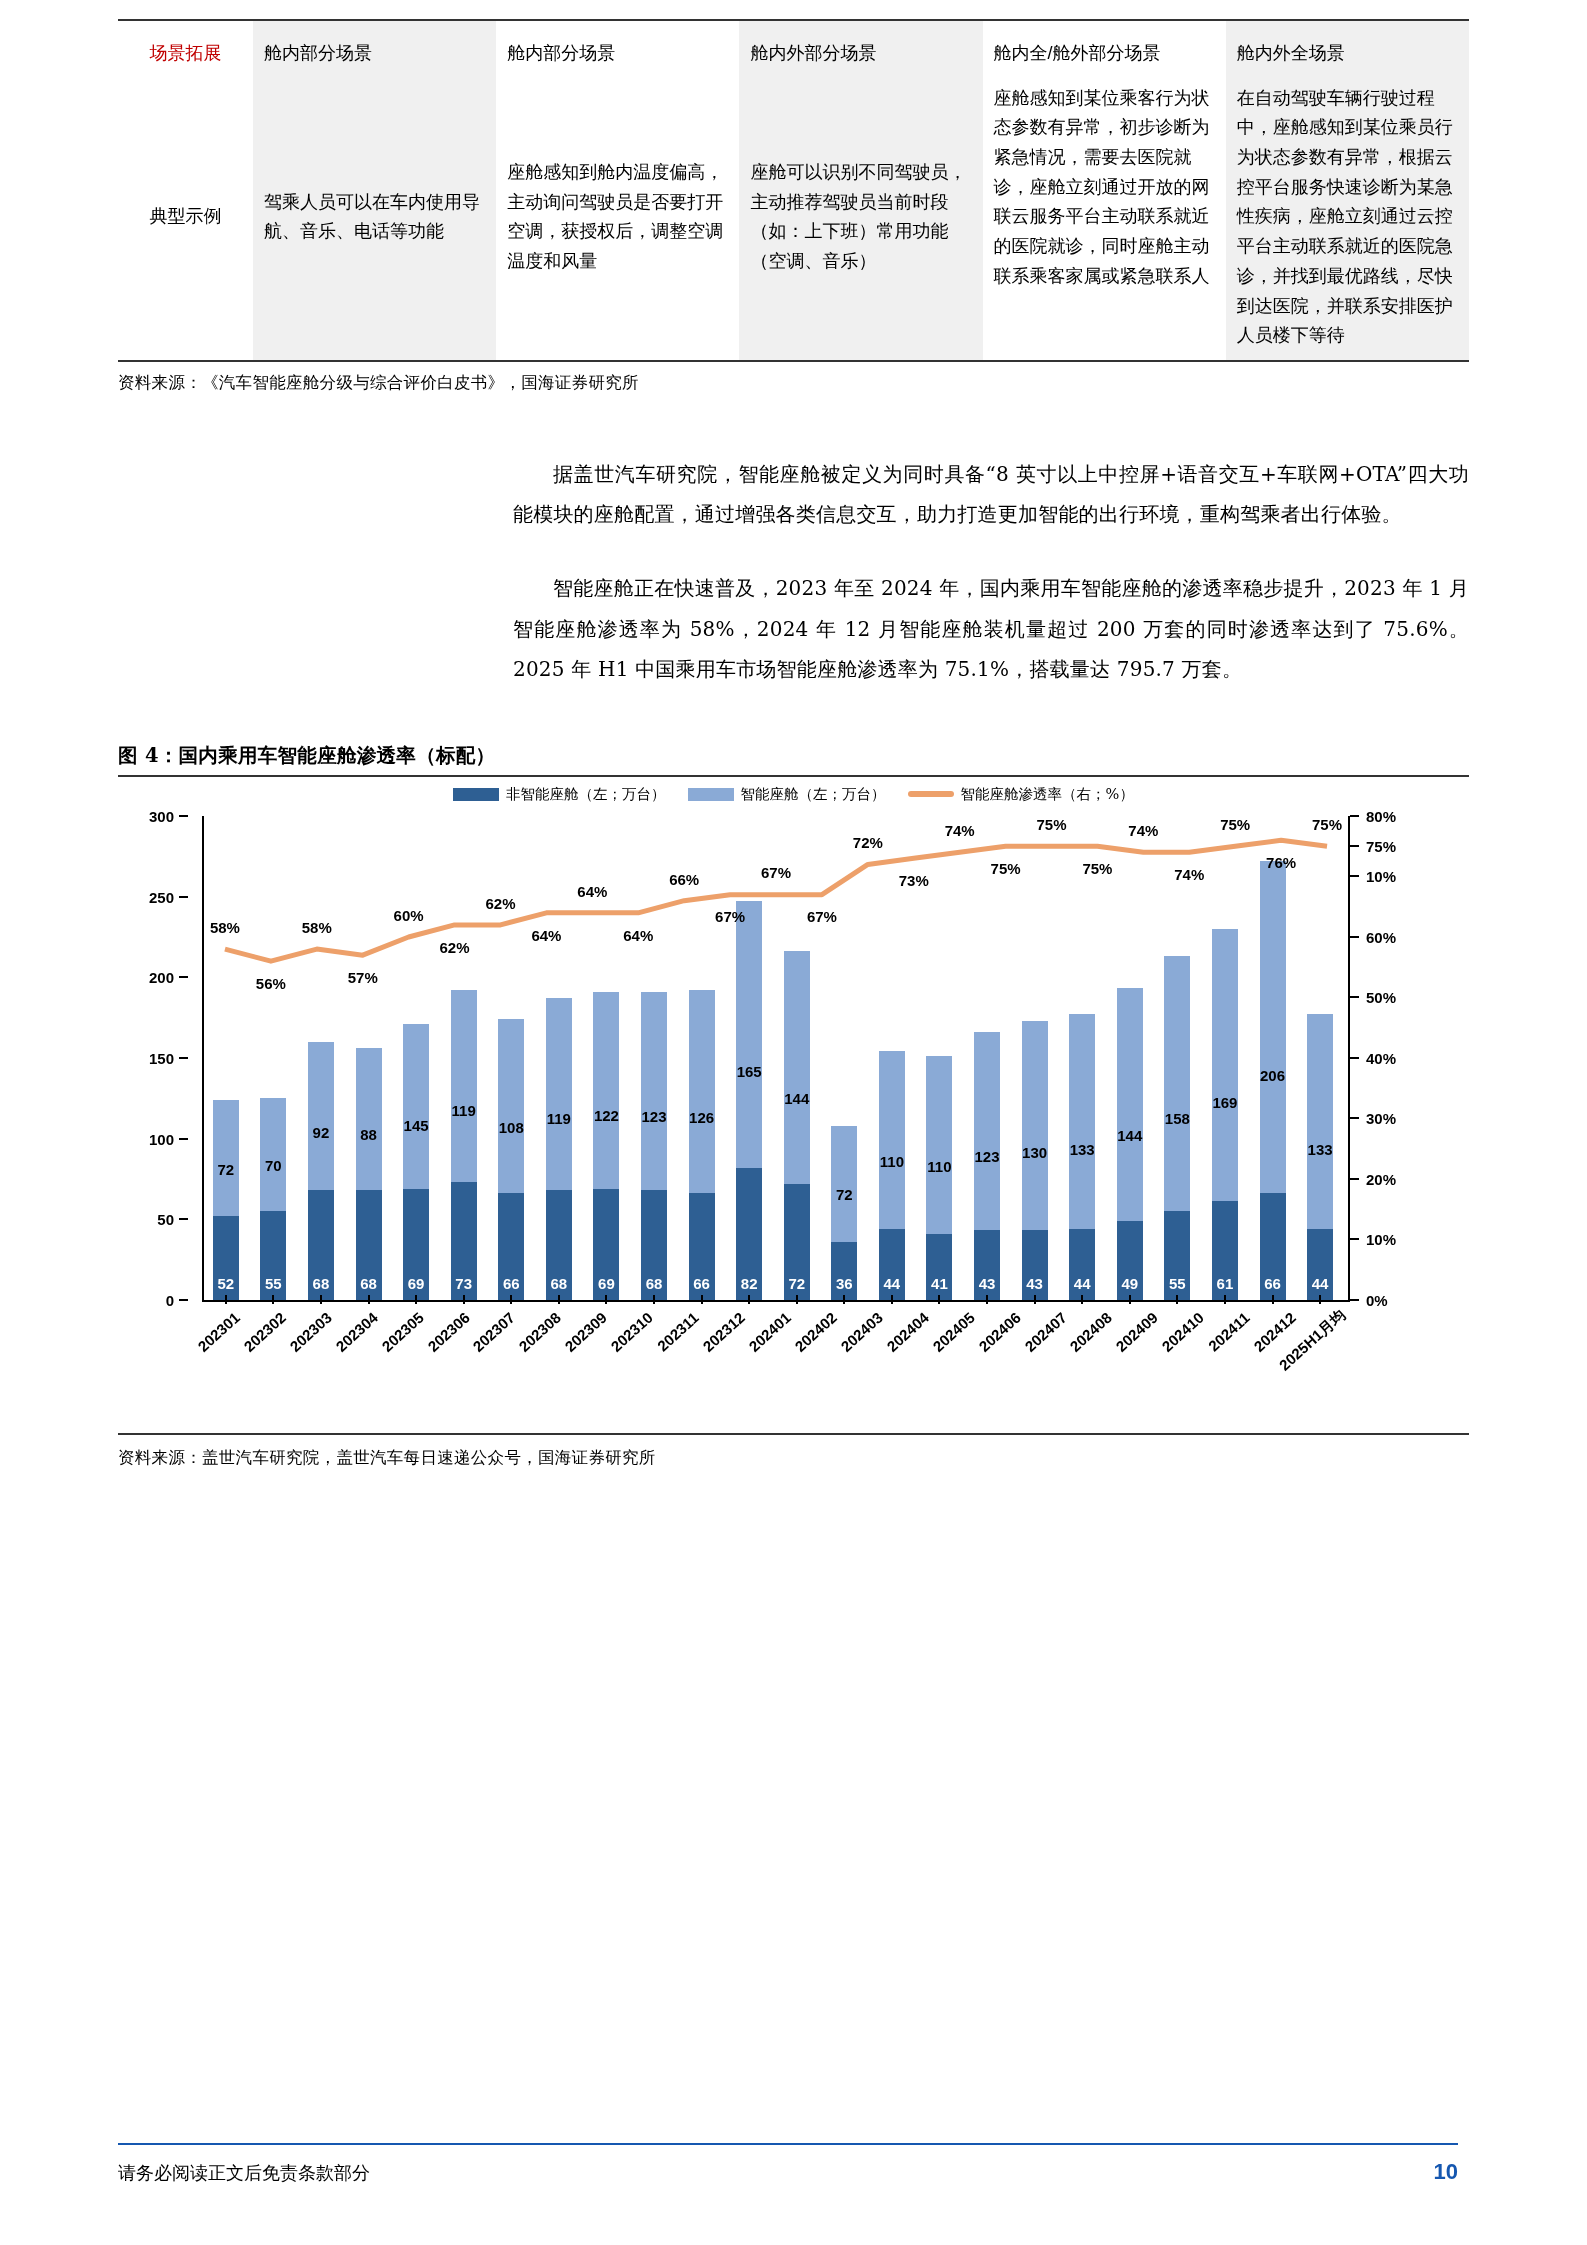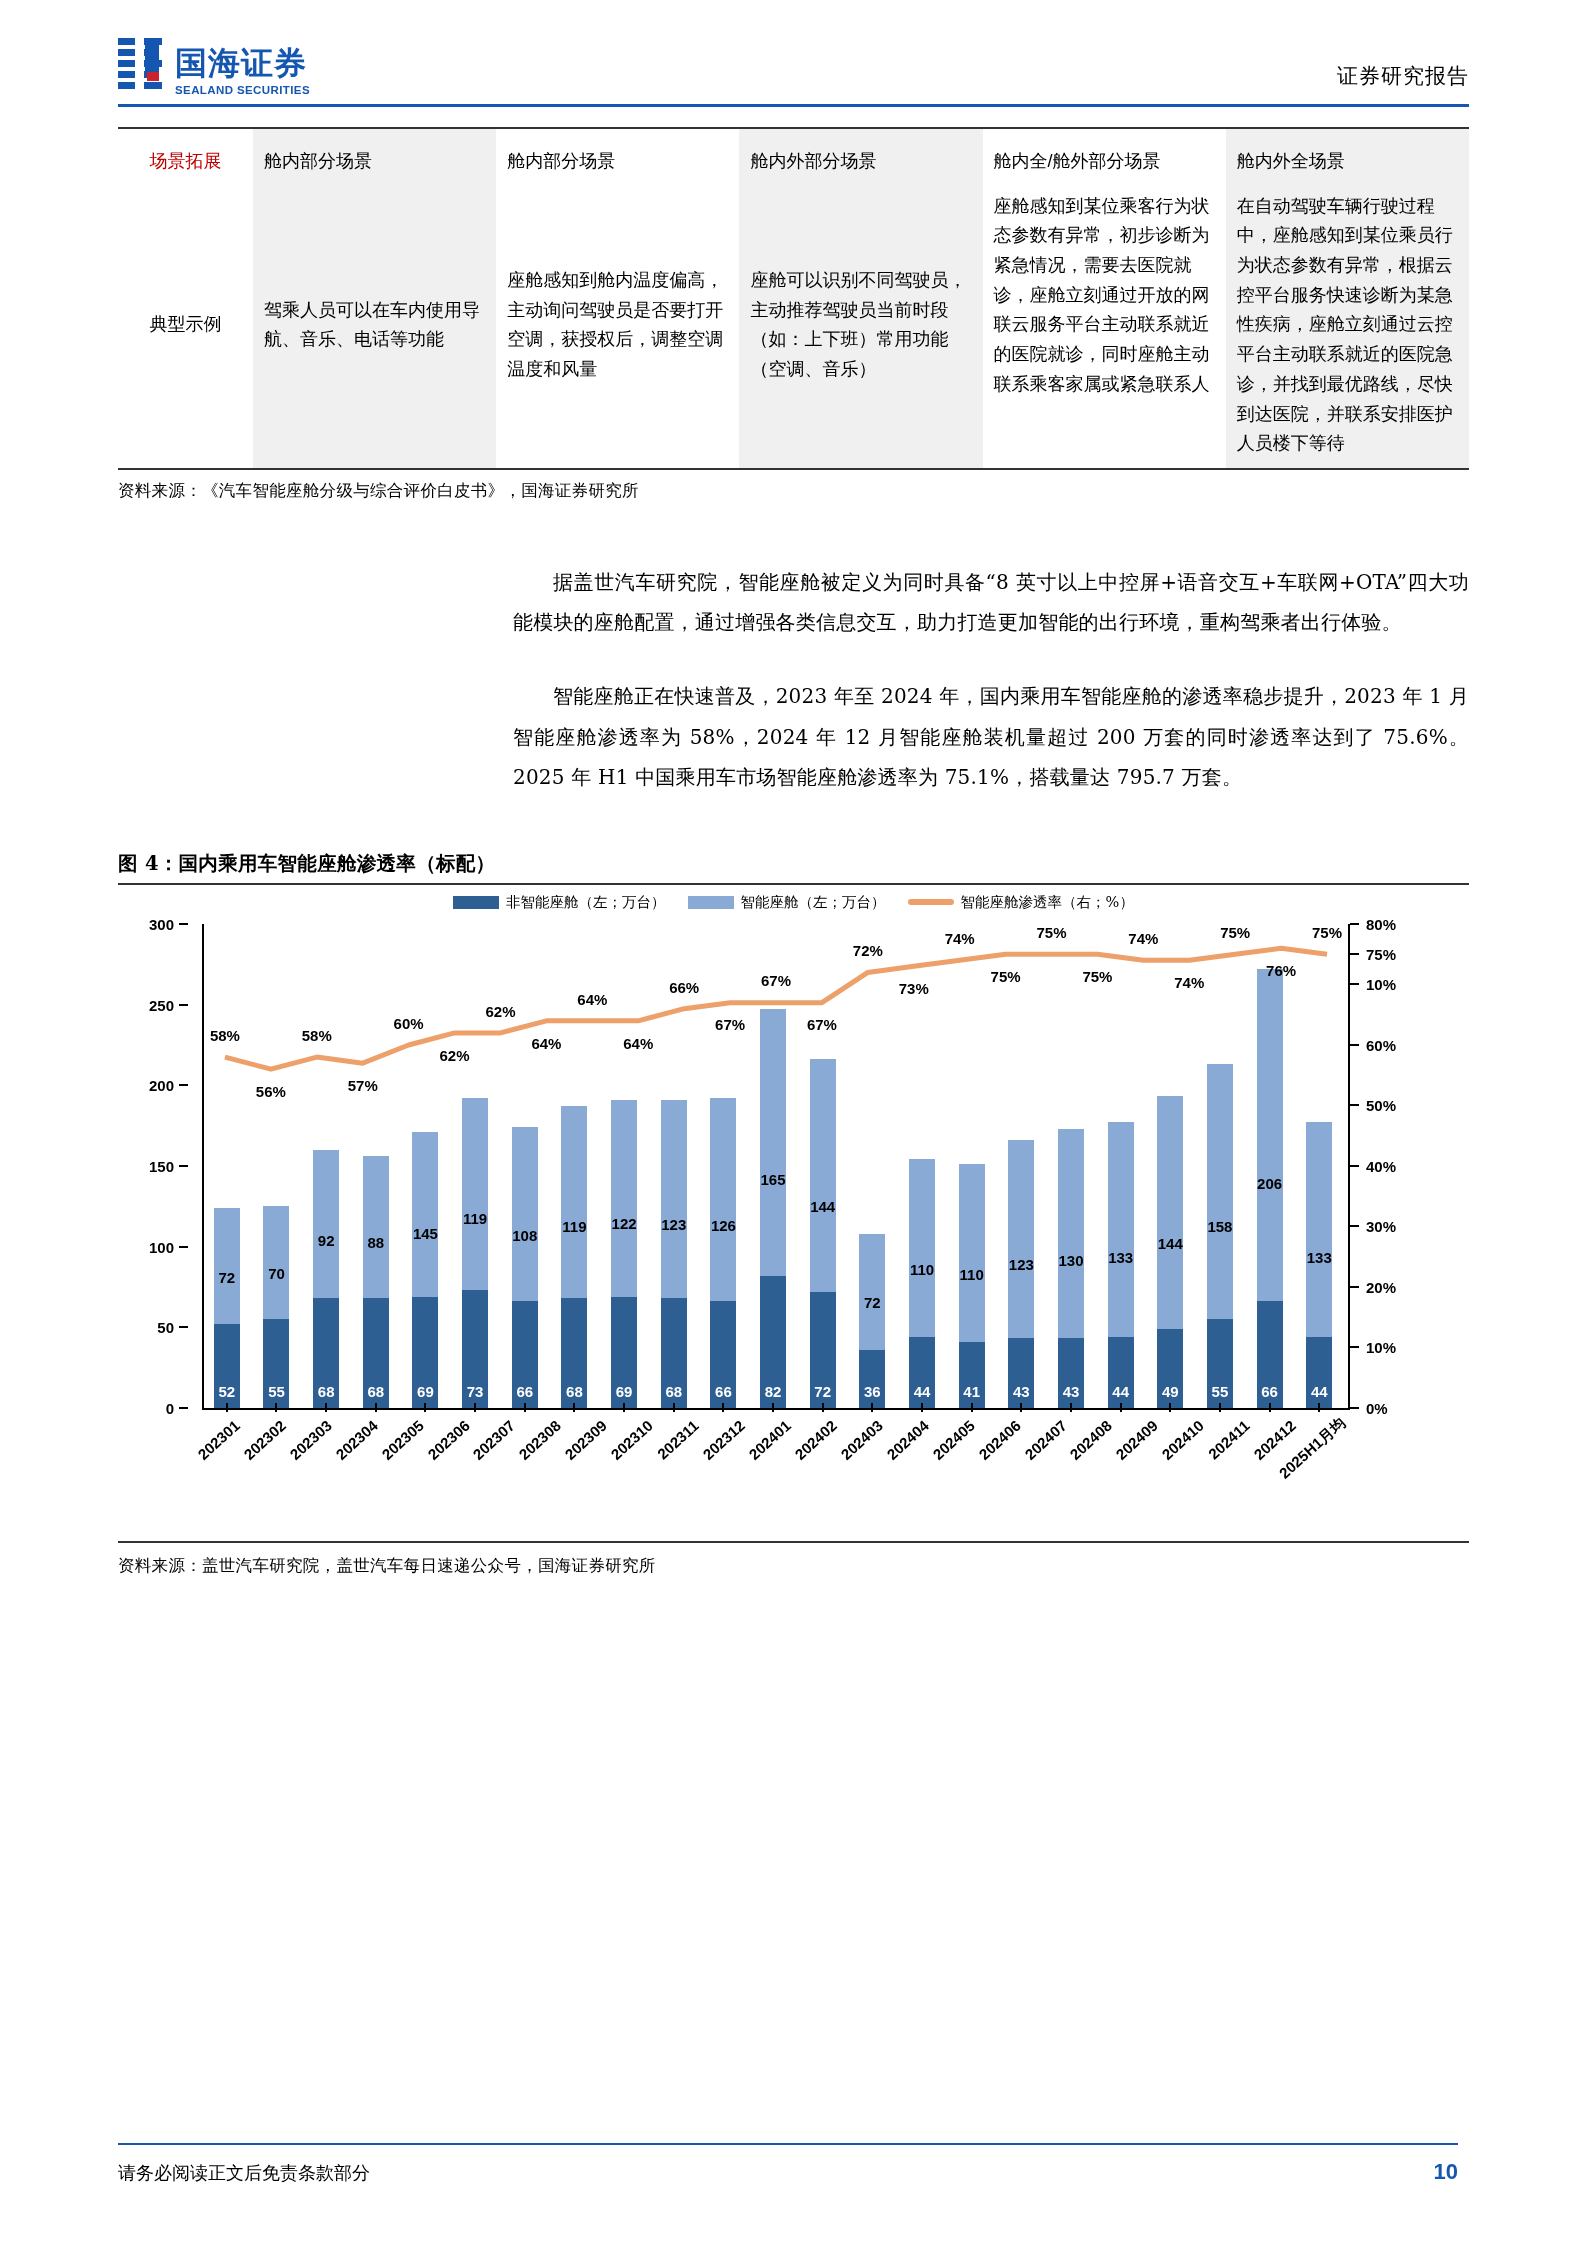--- a/index.html
+++ b/index.html
@@ -147,40 +147,20 @@
   .footer-rule { height:2.5px; background:#1557b0; }
   .footer-row { display:flex; justify-content:space-between; align-items:baseline; padding-top:14px; }
   .footer-left { font-family:"DejaVu Serif", serif; font-size:18px; }
   .footer-right { font-family:"Liberation Sans", sans-serif; font-weight:bold; font-size:22px; color:#1557b0; }
 </style>
 </head>
 <body>
 
 <div class="page">
 
-  <div class="header">
-    <div class="logo">
-      <div class="logo-mark">
-        <i style="left:0;top:0;width:44px;height:7px;"></i>
-        <i style="left:0;top:11px;width:36px;height:7px;"></i>
-        <i style="left:0;top:22px;width:44px;height:7px;"></i>
-        <i style="left:0;top:33px;width:30px;height:7px;"></i>
-        <i style="left:0;top:44px;width:44px;height:7px;"></i>
-        <i style="left:17px;top:0;width:9px;height:51px;background:#fff;"></i>
-        <i style="left:27px;top:4px;width:14px;height:30px;background:#1557b0;"></i>
-        <i style="left:29px;top:34px;width:12px;height:9px;background:#cc2229;"></i>
-      </div>
-      <div class="logo-text-wrap">
-        <span class="logo-cn">国海证券</span>
-        <span class="logo-en">SEALAND SECURITIES</span>
-      </div>
-    </div>
-    <div class="header-right">证券研究报告</div>
-    <div class="header-rule"></div>
-  </div>
 
   <div class="tbl-wrap">
     <table class="scene">
       <colgroup>
         <col style="width:100px">
         <col style="width:180px">
         <col style="width:180px">
         <col style="width:180px">
         <col style="width:180px">
         <col style="width:180px">
@@ -489,20 +469,29 @@
             <div class="bar">
               <div class="seg seg-light" style="height: 254.907px; background: rgb(138, 170, 214);"></div>
               <div class="seg seg-dark" style="height: 88.7333px; background: rgb(46, 95, 147);"></div>
               <div class="lbl-light" style="bottom: 172.853px;">158</div>
               <div class="lbl-dark">55</div>
             </div>
             <i class="xtick"></i>
           </div>
           <div class="bcol">
             <div class="bar">
+              <div class="seg seg-light" style="height: 272.653px; background: rgb(138, 170, 214);"></div>
+              <div class="seg seg-dark" style="height: 98.4133px; background: rgb(46, 95, 147);"></div>
+              <div class="lbl-light" style="bottom: 188.389px;">169</div>
+              <div class="lbl-dark">61</div>
+            </div>
+            <i class="xtick"></i>
+          </div>
+          <div class="bcol">
+            <div class="bar">
               <div class="seg seg-light" style="height: 332.347px; background: rgb(138, 170, 214);"></div>
               <div class="seg seg-dark" style="height: 106.48px; background: rgb(46, 95, 147);"></div>
               <div class="lbl-light" style="bottom: 216.154px; margin-top: 32px;">206</div>
               <div class="lbl-dark">66</div>
             </div>
             <i class="xtick"></i>
           </div>
           <div class="bcol">
             <div class="bar">
               <div class="seg seg-light" style="height: 214.573px; background: rgb(138, 170, 214);"></div>

